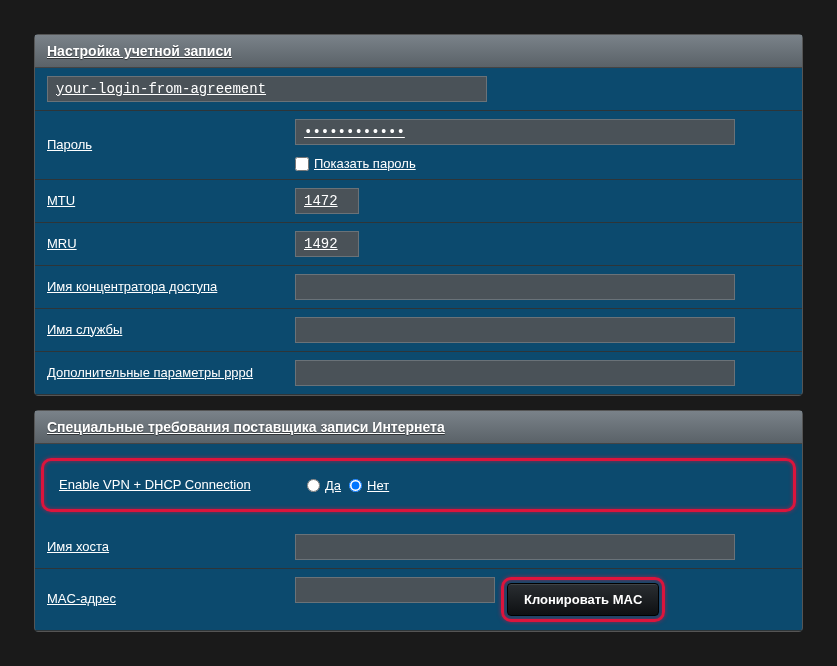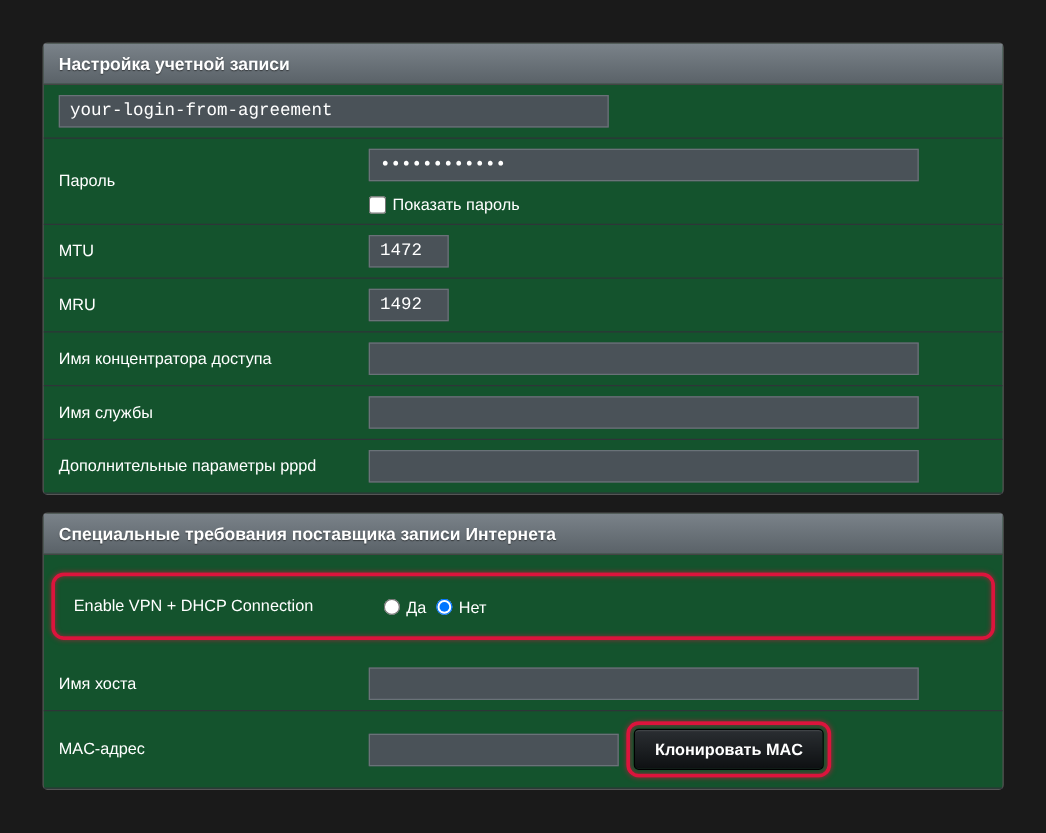--- a/index.html
+++ b/index.html
@@ -5,24 +5,25 @@
     * { box-sizing: border-box; margin: 0; padding: 0; }
     body {
       background: #1a1a1a;
       font-family: Arial, sans-serif;
       font-size: 13px;
       color: #fff;
       padding: 20px;
       width: 837px;
     }
     .panel {
-      background: #14532d;
+      background: #0c4a6e;
       border: 1px solid #555;
       border-radius: 4px;
       margin: 14px;
+      text-decoration: underline;
     }
     .section-header {
       background: linear-gradient(to bottom, #7a8289, #5a6268);
       padding: 8px 12px;
       font-weight: bold;
       font-size: 14px;
       border-bottom: 1px solid #444;
       text-shadow: 0 1px 1px rgba(0,0,0,0.5);
     }
     .form-row {
@@ -37,21 +38,21 @@
       width: 248px;
       flex-shrink: 0;
       color: #fff;
       font-size: 13px;
       line-height: 1.3;
       padding-right: 8px;
     }
     .form-control {
       flex: 1;
       display: flex;
-      align-items: center;
+      align-items: flex-start;
       gap: 6px;
       flex-wrap: wrap;
     }
     input[type="text"], input[type="password"] {
       background: #4a5258;
       border: 1px solid #6a7278;
       color: #fff;
       padding: 4px 8px;
       font-family: 'Courier New', monospace;
       font-size: 14px;

